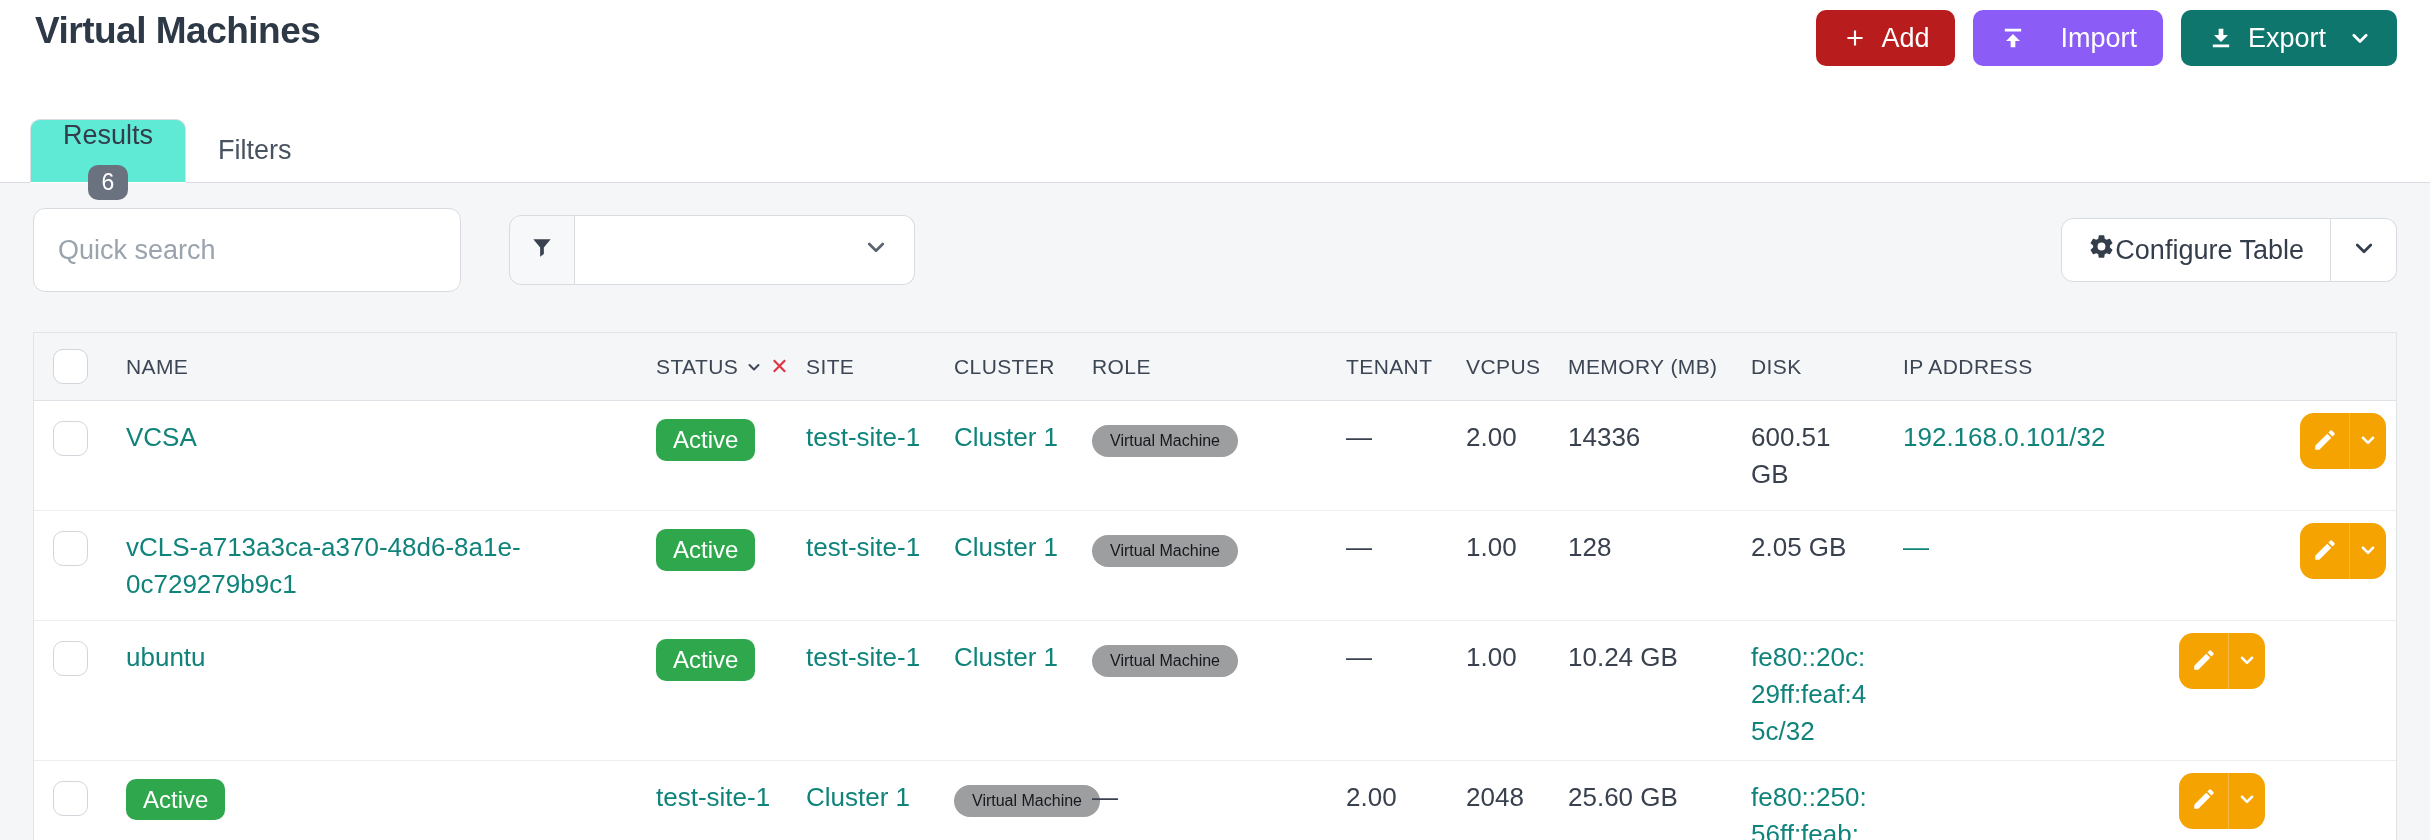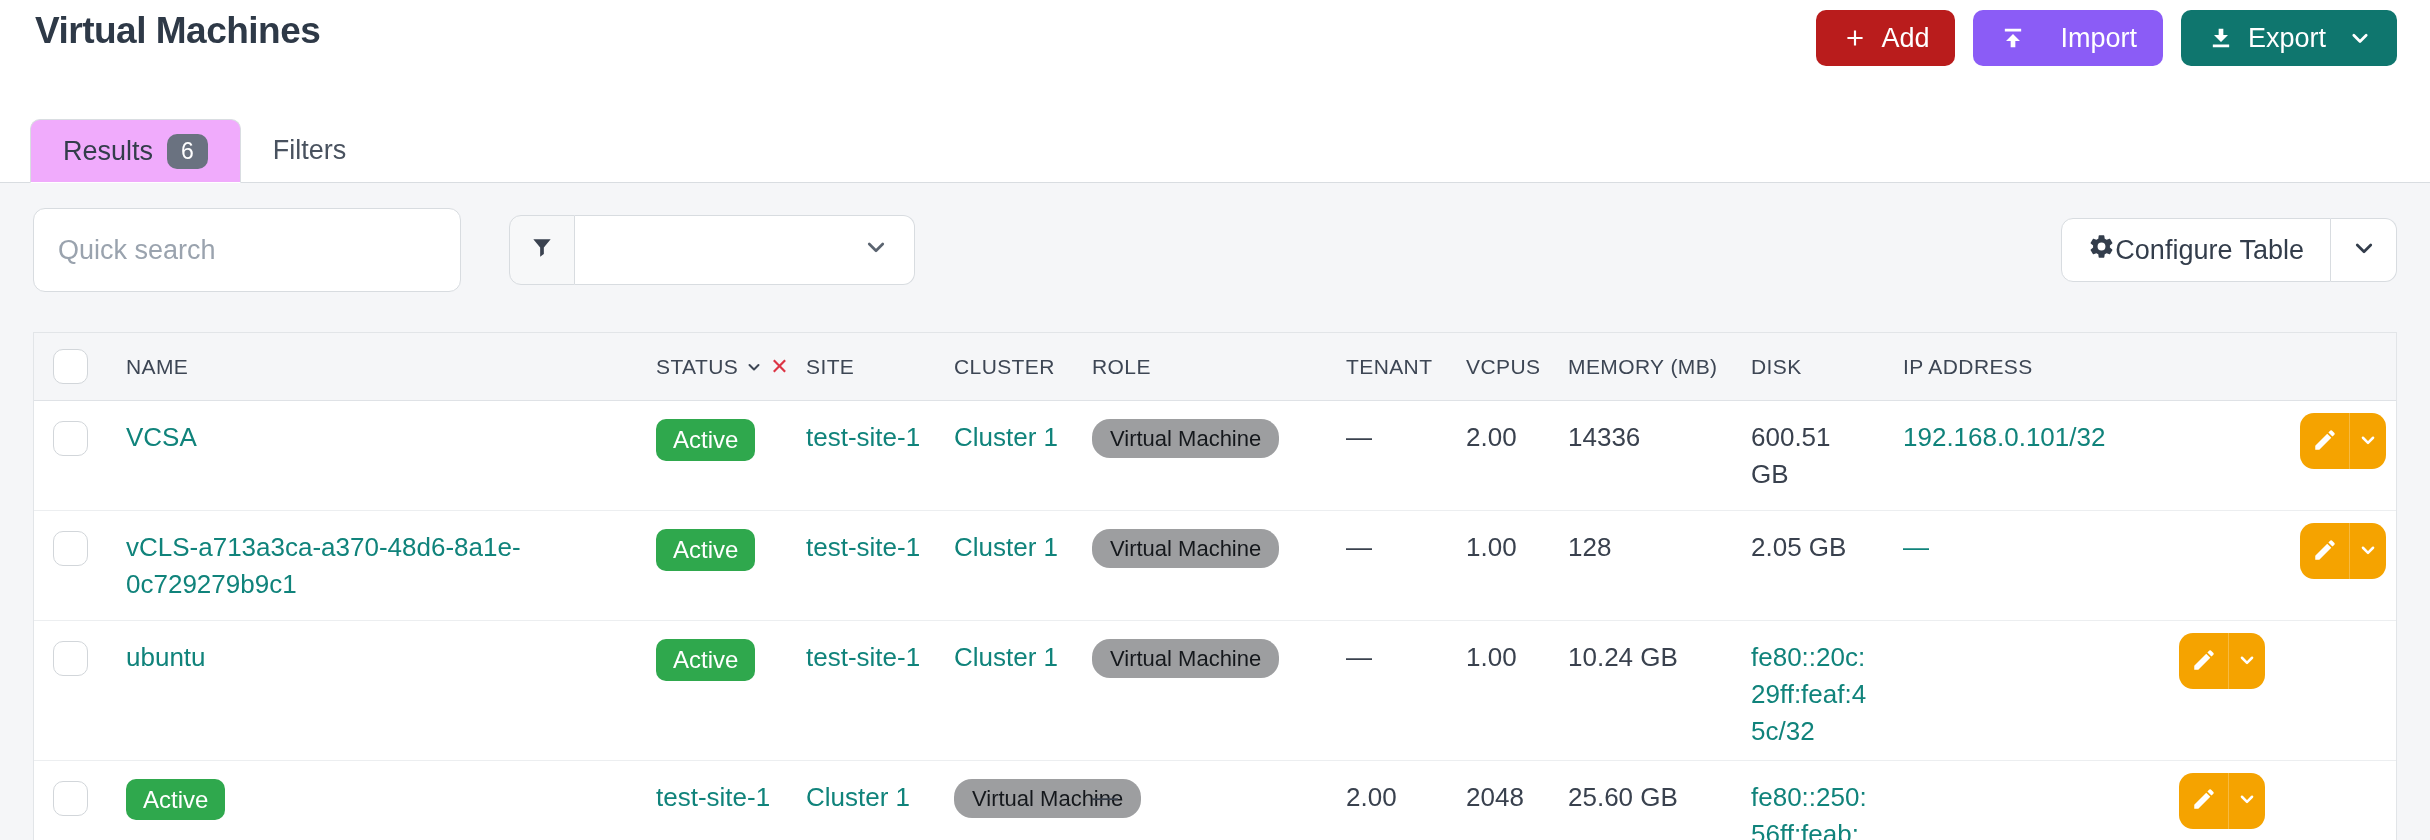--- a/index.html
+++ b/index.html
@@ -18,22 +18,22 @@
   .btn-add { background:#b91c1c; }
   .btn-import { background:#8b5cf6;gap:33px; }
   .btn-export { background:#0f766e; }
   .btn .caret { margin-left:10px; }
 
   
   .tabs { margin-top:48px; display:flex; align-items:flex-end; height:65px;
     border-bottom:1px solid #d9dde1; padding-left:30px; }
   .tab { display:flex; align-items:center; gap:14px; font-size:27px; height:64px;
     padding:0 32px; cursor:pointer; }
-  .tab.active { background:#f0abfc; border:1px solid #d9dde1; border-bottom:1px solid #fff;
-    border-radius:10px 10px 0 0; margin-bottom:-1px; color:#333d4b; }
+  .tab.active { background:#5eead4; border:1px solid #d9dde1; border-bottom:1px solid #fff;
+    border-radius:10px 10px 0 0; margin-bottom:-1px; color:#333d4b;flex-direction:column; }
   .tab.inactive { color:#49525f; }
   .count-badge { background:#6a7280; color:#fff; font-size:23px; padding:6px 14px;
     border-radius:10px; line-height:1; }
 
   
   .panel { background:#f5f6f8; height:705px; padding:32px 33px 0 33px; }
 
   
   .toolbar { display:flex; align-items:center; height:70px; }
   .search-input { width:428px; height:84px; border:1px solid #d8dce0; border-radius:12px;
@@ -68,21 +68,21 @@
   .td { padding:18px 10px 10px 20px; font-size:26px; line-height:1.42; }
   .td.disk { padding-right:26px; }
   .cb-cell { padding:0; display:flex; justify-content:center; }
   .thead .cb-cell { align-items:center; }
   .row .cb-cell { align-items:flex-start; padding-top:20px; }
   input.cb { appearance:none; -webkit-appearance:none; width:35px; height:35px;
     border:1px solid #d2d6da; border-radius:10px; background:#fff; cursor:pointer; }
   a.link { color:#10837b; text-decoration:none; cursor:pointer; overflow-wrap:break-word; }
   .badge-status { display:inline-block; background:#2fa84d; color:#fff; font-size:24px;
     padding:7px 17px; border-radius:10px; line-height:1.15; }
-  .badge-role { display:inline-block; background:#9d9ea0; color:#15181c; font-size:22px;
+  .badge-role { display:inline-block; background:#9d9ea0; color:#15181c; font-size:16px;
     padding:7px 18px; border-radius:18px; line-height:1.15; white-space:nowrap; }
   .sort-caret { margin-top:3px; }
   .sort-remove { color:#dc3545; font-size:22px; cursor:pointer; line-height:1; }
   .actions-cell { display:flex; justify-content:flex-end; padding:12px 10px 0 0; }
   .edit-split { display:flex; height:56px; border-radius:14px; overflow:hidden; }
   .edit-main { width:50px; background:#f5a300; border:none; display:flex; align-items:center;
     justify-content:center; cursor:pointer; border-right:1px solid rgba(255,255,255,0.25); }
   .edit-caret { width:36px; background:#f5a300; border:none; display:flex; align-items:center;
     justify-content:center; cursor:pointer; }
 </style>

